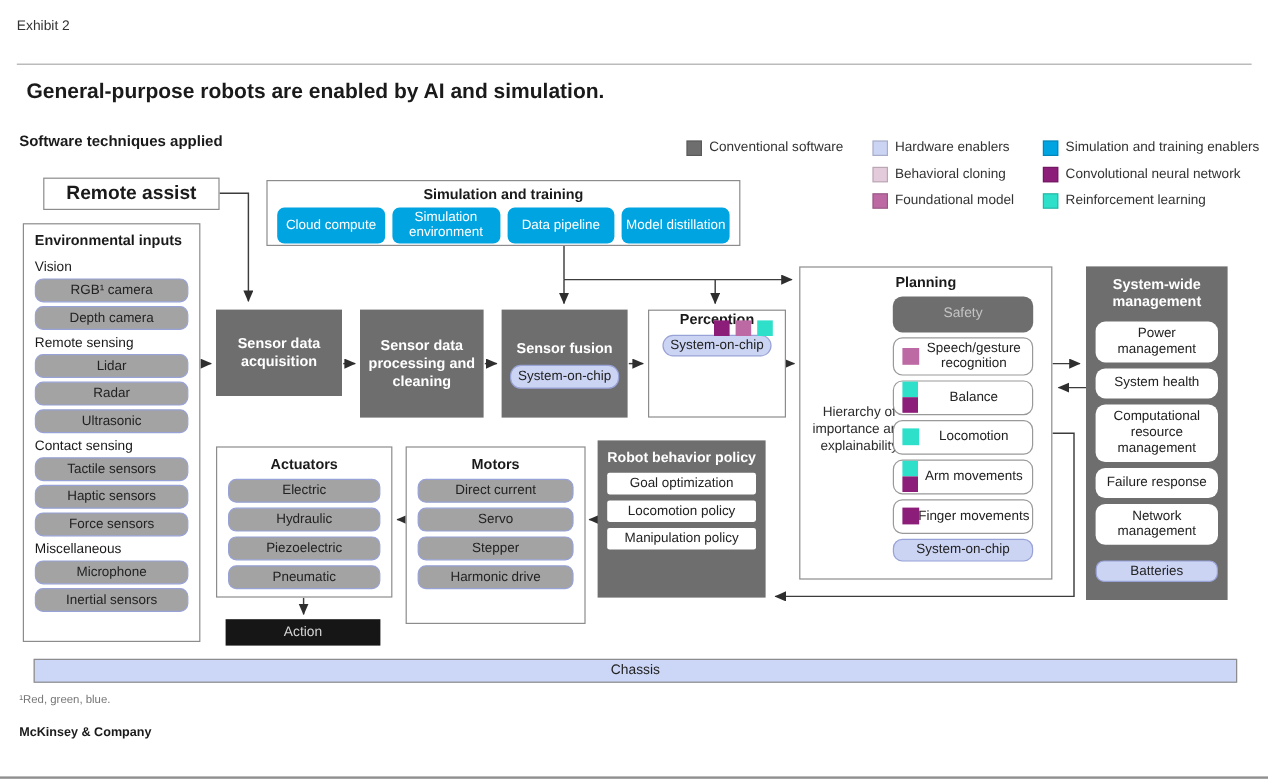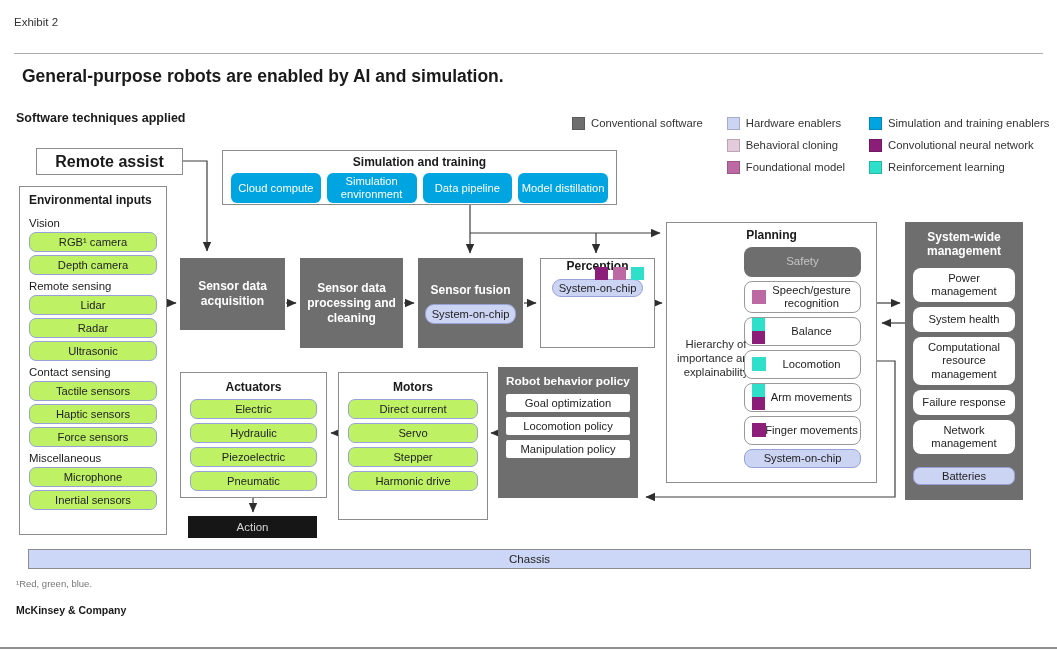--- a/index.html
+++ b/index.html
@@ -21,21 +21,21 @@
   .graybox{position:absolute;box-sizing:border-box;background:#6e6e6e;color:#fff;}
   .bold-center{display:flex;align-items:center;justify-content:center;text-align:center;font-weight:bold;}
 
   
   .remote{left:20px;top:148px;width:147px;height:27px;font-size:16px;margin-left:16px;}
 
   
   .env{left:19px;top:186px;width:148px;height:349px;padding:6px 9px;}
   .env-title{font-size:12px;font-weight:bold;margin-bottom:10px;}
   .env-group-label{font-size:11.4px;margin:5px 0 3px;}
-  .lav-chip{background:#bef264;border:1px solid #98a2d6;border-radius:7px;font-size:11.2px;color:#222;
+  .lav-chip{background:#a3a3a3;border:1px solid #98a2d6;border-radius:7px;font-size:11.2px;color:#222;
             text-align:center;padding:3px 2px;box-sizing:border-box;}
   .env-chip{margin:3px 0;}
 
   
   .sim{left:222px;top:150px;width:395px;height:55px;padding:3px 8px;}
   .sim-title{text-align:center;font-weight:bold;font-size:12px;margin:1px 0 4px;}
   .sim-row{display:flex;gap:6px;}
   .sim-chip{flex:1;background:#00a4e0;color:#fff;border-radius:6px;font-size:11.2px;text-align:center;
             display:flex;align-items:center;justify-content:center;line-height:1.15;height:30px;padding:0 2px;}
 

